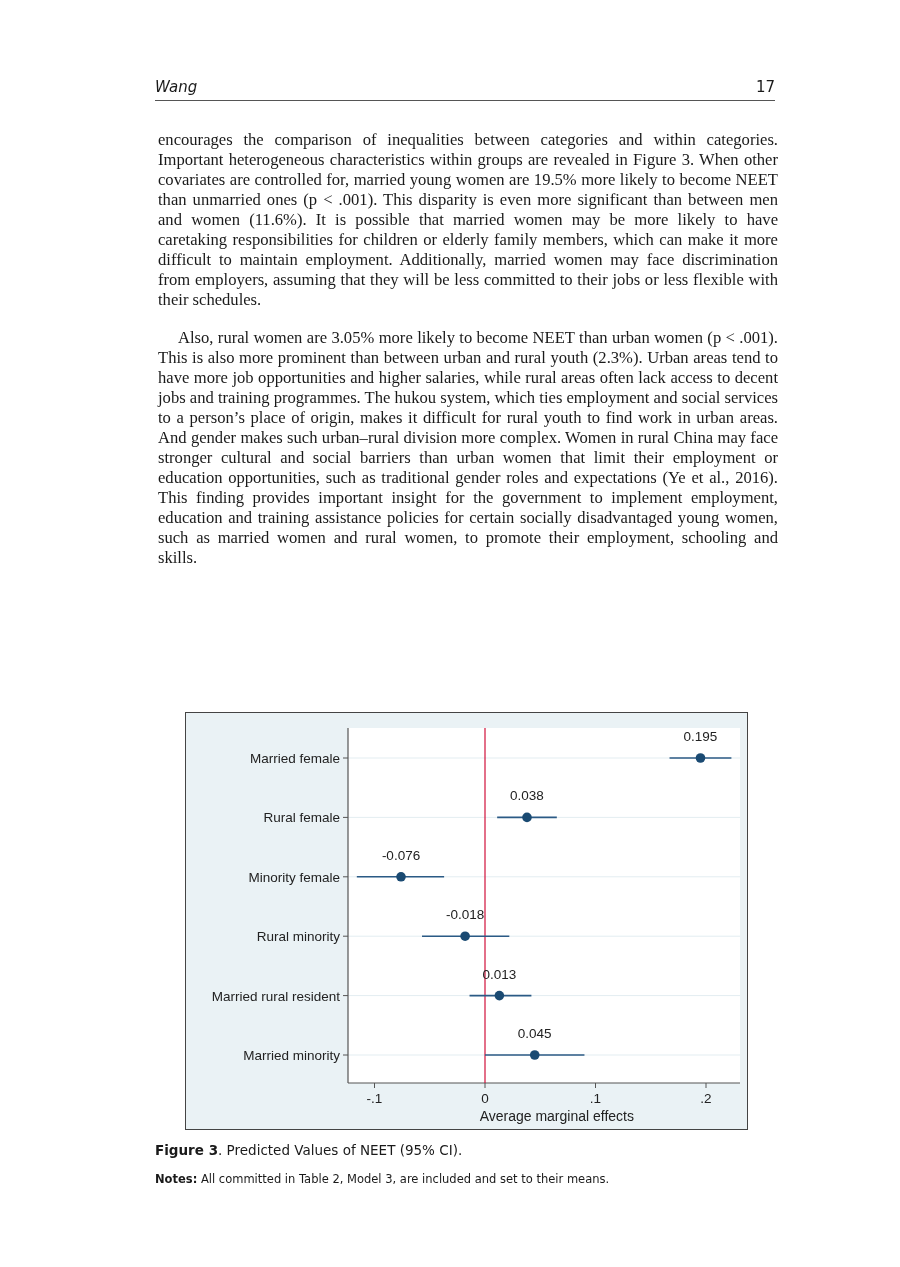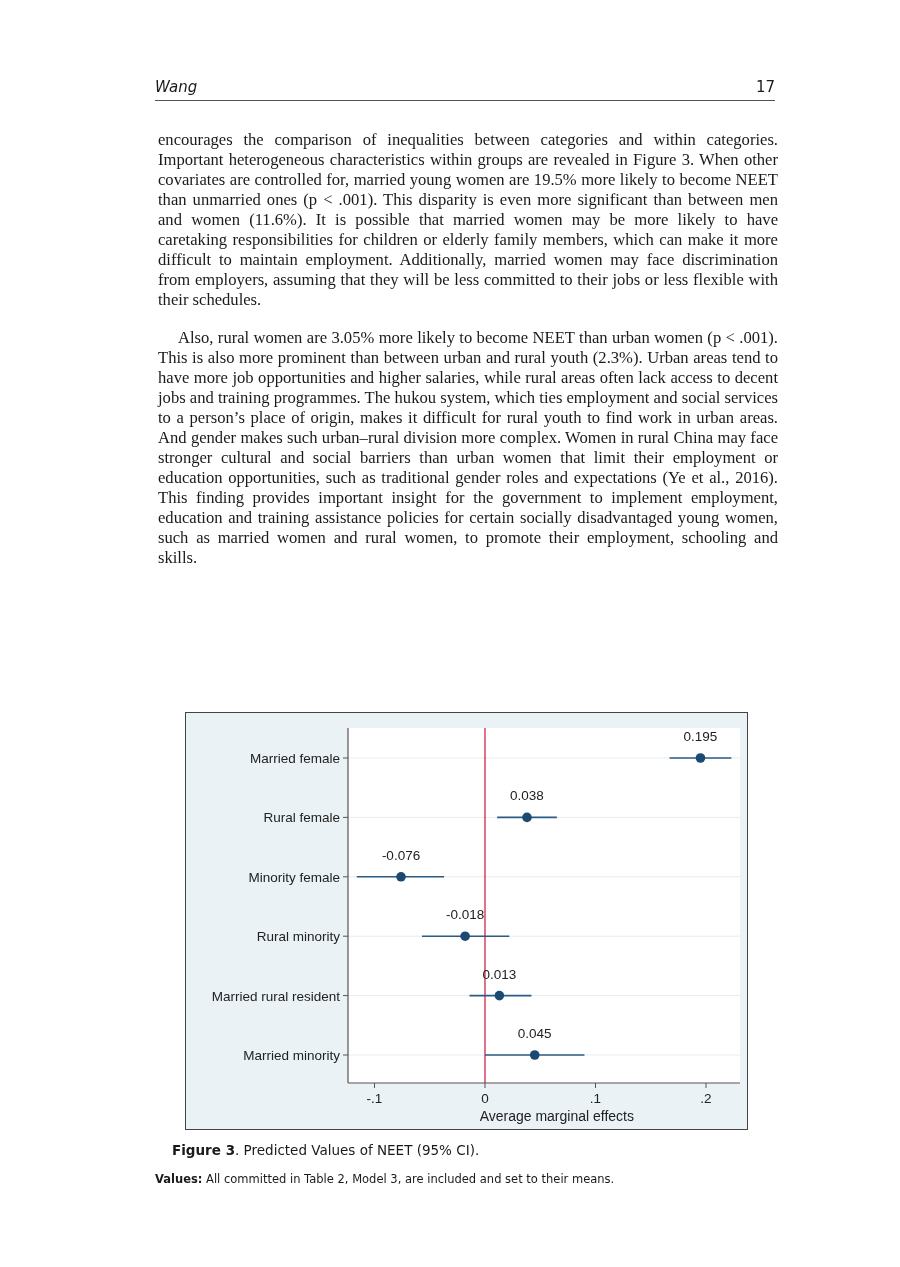--- a/index.html
+++ b/index.html
@@ -5,21 +5,21 @@
   html, body { margin: 0; padding: 0; background: #ffffff; }
   body { width: 900px; height: 1267px; position: relative; overflow: hidden; font-family: "Liberation Serif", serif; color: #1a1a1a; }
   .running-head { position: absolute; left: 155px; top: 78px; width: 620px; height: 22px; border-bottom: 1px solid #555; }
   .running-head .author { position: absolute; left: 0; top: 0; font-family: "DejaVu Sans", sans-serif; font-style: italic; font-size: 15px; }
   .running-head .page-num { position: absolute; right: 0; top: 0; font-family: "DejaVu Sans", sans-serif; font-size: 15px; }
   .body-text { position: absolute; left: 158px; top: 130px; width: 620px; font-size: 16.6px; line-height: 20px; text-align: justify; }
   .body-text p { margin: 0; }
   .body-text p.indent { text-indent: 20px; margin-top: 18px; }
   .figure { position: absolute; left: 185px; top: 712px; width: 563px; height: 418px; }
   .figure svg { display: block; }
-  .caption { position: absolute; left: 172px; top: 1142px; font-family: "DejaVu Sans", sans-serif; font-size: 13.5px; }
+  .caption { position: absolute; left: 155px; top: 1142px; font-family: "DejaVu Sans", sans-serif; font-size: 13.5px; }
   .caption b { font-weight: bold; }
   .notes { position: absolute; left: 155px; top: 1172px; font-family: "DejaVu Sans", sans-serif; font-size: 11.5px; }
   .notes b { font-weight: bold; }
 </style>
 </head>
 <body>
 
 <div class="running-head">
   <span class="author">Wang</span>
   <span class="page-num">17</span>
@@ -82,14 +82,14 @@
       <line x1="300" x2="399.45" y1="343" y2="343" stroke="#2b5a85" stroke-width="1.6"></line>
       <circle cx="349.725" cy="343" r="4.8" fill="#1a4a72"></circle>
       <text x="349.725" y="326" text-anchor="middle" font-family="&quot;Liberation Sans&quot;, sans-serif" font-size="13.5" fill="#222">0.045</text>
     </svg>
 </div>
 
 <div class="caption">
   <b>Figure 3</b><span>. Predicted Values of NEET (95% CI).</span>
 </div>
 <div class="notes">
-  <b>Values:</b><span> All committed in Table 2, Model 3, are included and set to their means.</span>
+  <b>Notes:</b><span> All committed in Table 2, Model 3, are included and set to their means.</span>
 </div>
 
 </body></html>

